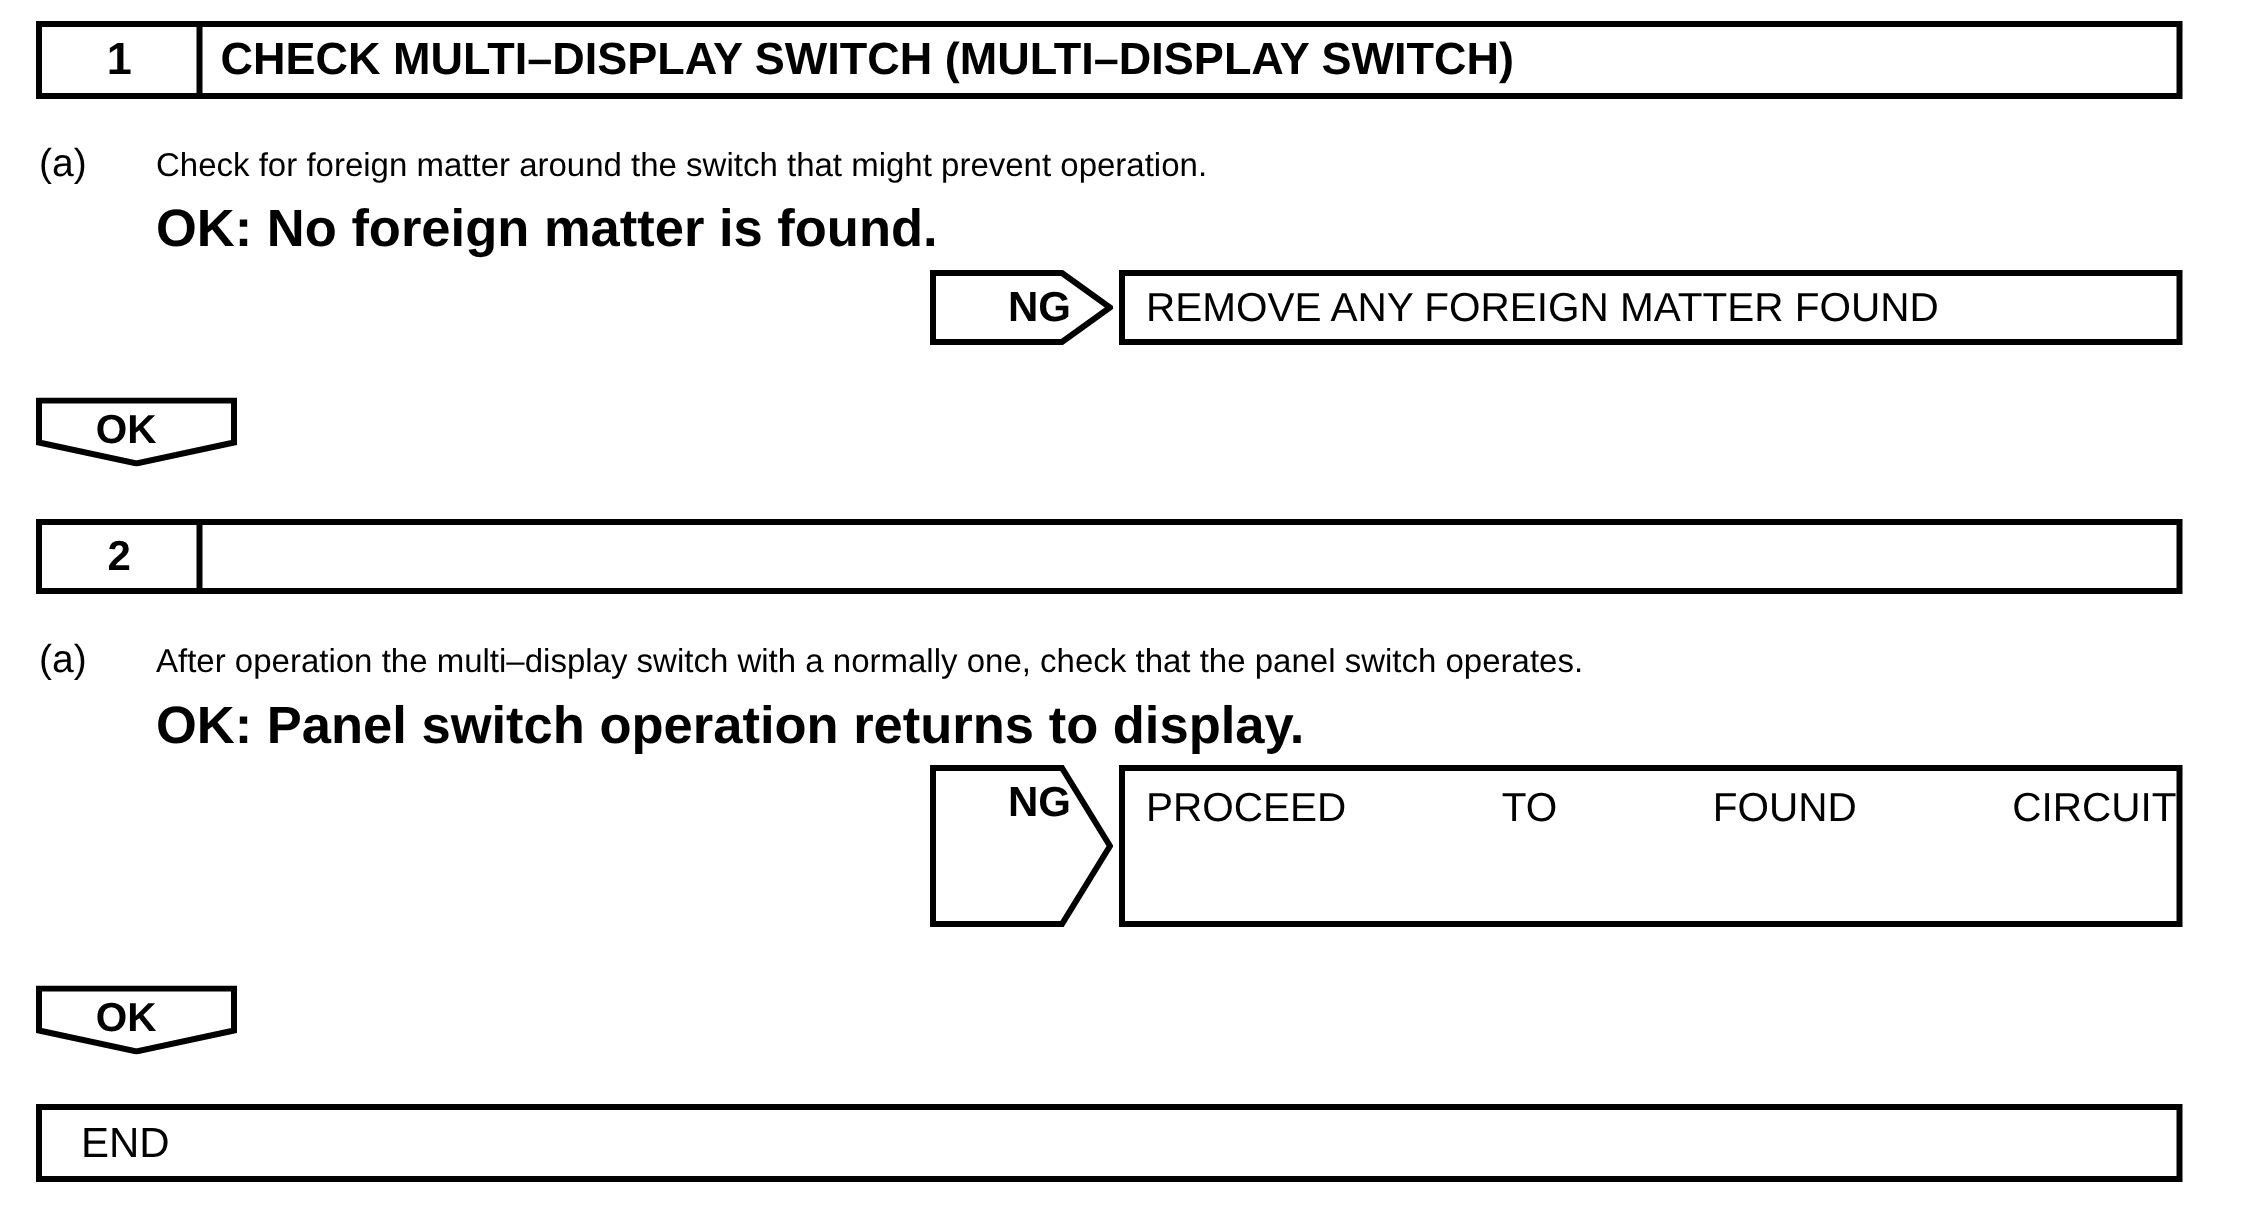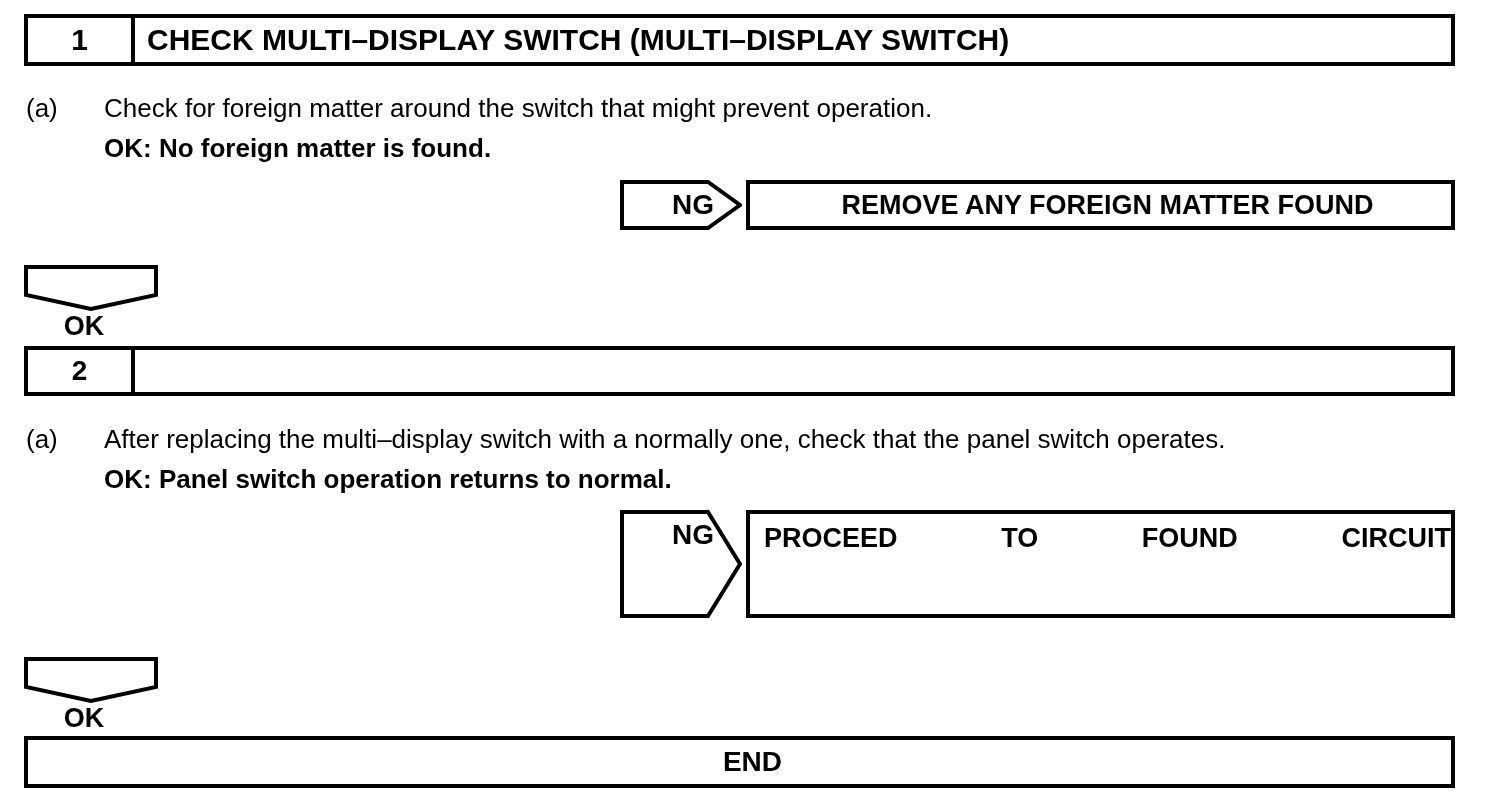--- a/index.html
+++ b/index.html
@@ -60,24 +60,24 @@
     display: flex;
     align-items: baseline;
     white-space: nowrap;
   }
   .proc-label {
     width: 78px;
     flex: 0 0 78px;
     font-size: 26px;
   }
   .proc-text {
-    font-size: 26px;
+    font-size: 22px;
   }
   .proc-ok {
-    font-size: 26px;
+    font-size: 35px;
     font-weight: bold;
     padding-left: 78px;
     margin-top: 9px;
     white-space: nowrap;
   }
 
   #step1-proc { top: 93px; }
   #step2-proc { top: 424px; }
 
   
@@ -108,38 +108,36 @@
   }
   .ok-arrow svg { display: block; }
   .ok-arrow .ok-label {
     position: absolute;
     left: 0;
     top: 6px;
     width: 120px;
     text-align: center;
     font-size: 27px;
     font-weight: bold;
-    margin-top: 40px;
   }
   #ok1 { left: 24px; top: 265px; width: 134px; height: 44px; }
   #ok2 { left: 24px; top: 657px; width: 134px; height: 44px; }
 
   
   .result-box {
     position: absolute;
     border: 4px solid #000;
     background: #fff;
     box-sizing: border-box;
   }
   .result-line {
     font-size: 27px;
-    font-weight: bold;
+    font-weight: normal;
     white-space: nowrap;
     padding-left: 14px;
-    text-align: center;
   }
   .result-line.justified {
     display: flex;
     justify-content: space-between;
   }
 
   #box-remove { left: 746px; top: 180px; width: 709px; height: 50px; }
   #box-remove .result-line { line-height: 42px; }
 
   #box-proceed { left: 746px; top: 510px; width: 709px; height: 108px; }
@@ -183,23 +181,23 @@
   <div class="ok-label">OK</div>
 </div>
 
 <div class="step-header" id="step2-header">
   <div class="step-num">2</div>
 </div>
 
 <div class="proc" id="step2-proc">
   <div class="proc-line">
     <span class="proc-label">(a)</span>
-    <span class="proc-text">After replacing the multi–display switch with a normally one, check that the panel switch operates.</span>
+    <span class="proc-text">After operation the multi–display switch with a normally one, check that the panel switch operates.</span>
   </div>
-  <div class="proc-ok">OK: Panel switch operation returns to normal.</div>
+  <div class="proc-ok">OK: Panel switch operation returns to display.</div>
 </div>
 
 <div class="ng-arrow" id="ng2">
   <svg width="122" height="108" viewBox="0 0 122 108" aria-hidden="true">
     <polygon points="2,2 88,2 120,54 88,106 2,106" fill="#ffffff" stroke="#000000" stroke-width="4" stroke-linejoin="miter"></polygon>
   </svg>
   <div class="ng-label">NG</div>
 </div>
 
 <div class="result-box" id="box-proceed">

